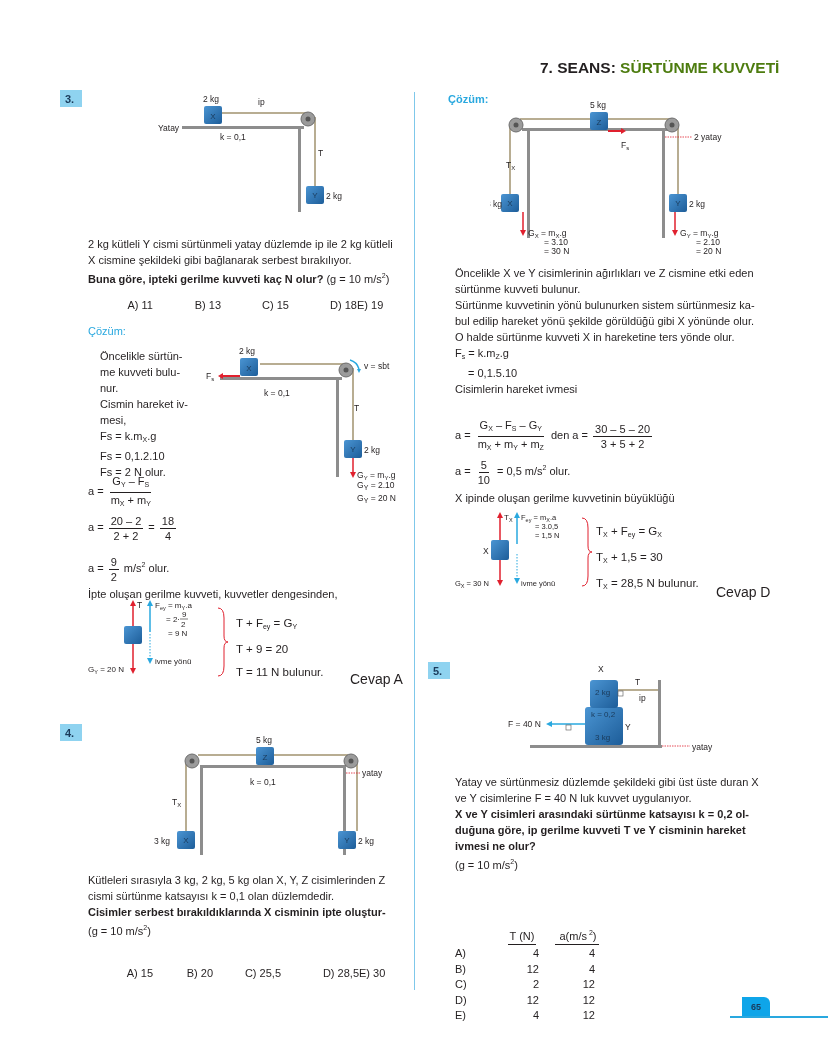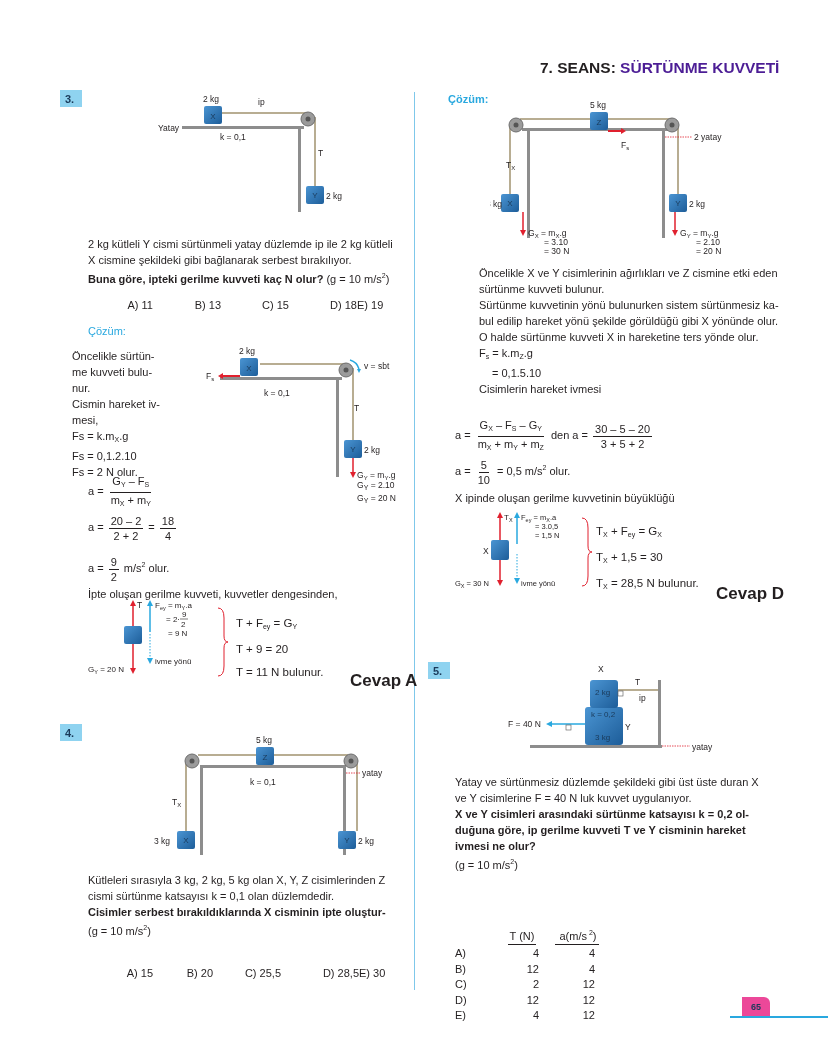--- a/index.html
+++ b/index.html
@@ -1,35 +1,35 @@
 <!DOCTYPE html>
 <html><head>
 <meta charset="utf-8">
 <style>
   * { box-sizing: border-box; margin: 0; padding: 0; }
   html, body { width: 828px; height: 1053px; background: #ffffff; overflow: hidden; }
   body { position: relative; font-family: "Liberation Sans", sans-serif; color: #231f20; font-size: 11px; line-height: 1.35; }
   .abs { position: absolute; }
   .header-title { left: 540px; top: 58px; font-size: 15.5px; font-weight: bold; white-space: nowrap; }
-  .header-title .accent { color: #4c1d95; text-align: right; }
+  .header-title .accent { color: #4d7c0f; text-align: right; }
   .qnum { background: #8fd3f0; color: #1a3a5a; font-weight: bold; font-size: 11px; padding: 2px 5px; width: 22px; height: 17px; }
   .divider { left: 414px; top: 92px; width: 1px; height: 898px; background: #7fc8ea; }
   .p { font-size: 11px; line-height: 16px; }
   .b { font-weight: bold; }
   .cozum { color: #29a8df; font-size: 11px; }
   .choices { display: flex; font-size: 11px; text-align: right; }
   .choices span { display: inline-block; }
   sub { font-size: 7px; vertical-align: -2px; }
   sup { font-size: 7px; vertical-align: 5px; }
   .frac { display: inline-flex; flex-direction: column; align-items: center; vertical-align: middle; margin: 0 2px; }
   .frac .num { border-bottom: 1px solid #231f20; padding: 0 2px; line-height: 14px; }
   .frac .den { padding: 0 2px; line-height: 14px; }
-  .cevap { font-weight: bold; font-size: 17px; }
+  .cevap { font-weight: normal; font-size: 14px; }
   .small { font-size: 8.5px; line-height: 10px; }
-  .page-tab { left: 742px; top: 997px; width: 28px; height: 20px; background: #ec4899; color: #1a3a5a; font-size: 9px; font-weight: bold; text-align: center; line-height: 20px; border-top-right-radius: 6px; }
+  .page-tab { left: 742px; top: 997px; width: 28px; height: 20px; background: #0ea5e9; color: #1a3a5a; font-size: 9px; font-weight: bold; text-align: center; line-height: 20px; border-top-right-radius: 6px; }
   .page-line { left: 730px; top: 1016px; width: 98px; height: 2px; background: #29a8df; }
   table.opt { border-collapse: collapse; font-size: 11px; }
   table.opt td { padding: 0; height: 15.5px; }
   table.opt th { font-weight: normal; text-align: center; padding-bottom: 2px; }
   table.opt th span { border-bottom: 1px solid #231f20; padding: 0 2px 2px; }
   svg text { font-family: "Liberation Sans", sans-serif; }
 </style>
 </head>
 <body>
 
@@ -75,21 +75,21 @@
 <div class="abs choices" style="left:88px;top:298px;">
   <span style="width:65px">A) 11</span>
   <span style="width:68px">B) 13</span>
   <span style="width:68px">C) 15</span>
   <span style="width:68px">D) 18</span>
   <span>E) 19</span>
 </div>
 
 <div class="abs cozum" style="left:88px;top:324px;">Çözüm:</div>
 
-<div class="abs p" style="left:72px;top:348px;width:110px;">
+<div class="abs p" style="left:100px;top:348px;width:110px;">
   <div style="text-align:justify">Öncelikle sürtün-</div>
   <div>me kuvveti bulu-</div>
   <div>nur.</div>
   <div>Cismin hareket iv-</div>
   <div>mesi,</div>
   <div><span>Fs = k.m</span><sub>X</sub><span>.g</span></div>
   <div>Fs = 0,1.2.10</div>
   <div>Fs = 2 N olur.</div>
 </div>
 
@@ -260,21 +260,21 @@
   <text x="38" y="138" font-size="8.5" fill="#231f20">G<tspan font-size="6" dy="2">X</tspan><tspan dy="-2"> = m</tspan><tspan font-size="6" dy="2">X</tspan><tspan dy="-2">.g</tspan></text>
   <text x="54" y="147" font-size="8.5" fill="#231f20">= 3.10</text>
   <text x="54" y="156" font-size="8.5" fill="#231f20">= 30 N</text>
   <line x1="185" y1="114" x2="185" y2="134" stroke="#e0202e" stroke-width="1.5"></line>
   <polygon points="182,132 188,132 185,138" fill="#e0202e"></polygon>
   <text x="190" y="138" font-size="8.5" fill="#231f20">G<tspan font-size="6" dy="2">Y</tspan><tspan dy="-2"> = m</tspan><tspan font-size="6" dy="2">Y</tspan><tspan dy="-2">.g</tspan></text>
   <text x="206" y="147" font-size="8.5" fill="#231f20">= 2.10</text>
   <text x="206" y="156" font-size="8.5" fill="#231f20">= 20 N</text>
 </svg>
 
-<div class="abs p" style="left:479px;top:265px;width:320px;">
+<div class="abs p" style="left:455px;top:265px;width:320px;">
   <div>Öncelikle X ve Y cisimlerinin ağırlıkları ve Z cismine etki eden</div>
   <div>sürtünme kuvveti bulunur.</div>
   <div>Sürtünme kuvvetinin yönü bulunurken sistem sürtünmesiz ka-</div>
   <div>bul edilip hareket yönü şekilde görüldüğü gibi X yönünde olur.</div>
   <div>O halde sürtünme kuvveti X in hareketine ters yönde olur.</div>
   <div>F<sub>s</sub> <span>= k.m</span><sub>Z</sub>.g</div>
   <div style="padding-left:13px">= 0,1.5.10</div>
   <div>Cisimlerin hareket ivmesi</div>
 </div>
 

